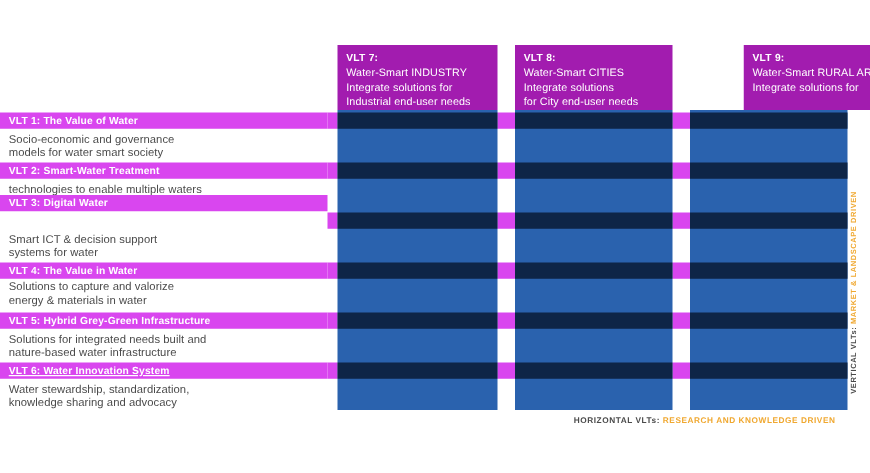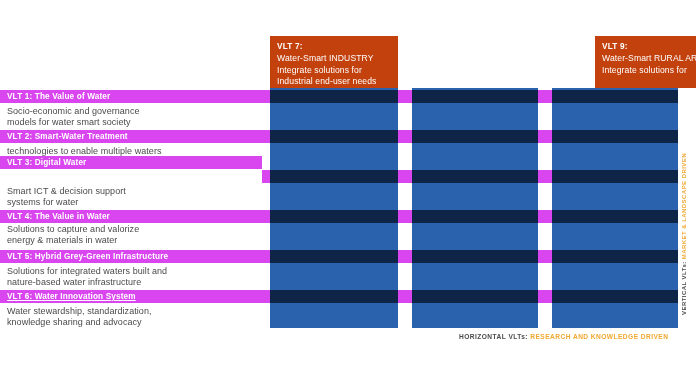--- a/index.html
+++ b/index.html
@@ -6,21 +6,21 @@
   body{
     width:696px;height:378px;position:relative;overflow:hidden;
     font-family:"Liberation Sans", sans-serif;
     color:#3b3b3b;
   }
   #stage{position:absolute;left:0;top:0;width:696px;height:378px;background:#fff;}
 
   
   .vcol{position:absolute;background:#2a62ae;}
   .vhead{
-    position:absolute;background:#c2410c;color:#ffffff;
+    position:absolute;background:#a21caf;color:#ffffff;
     box-sizing:border-box;padding:5px 6px 4px 7px;
     line-height:11.4px;font-size:8.6px;letter-spacing:.1px;
   }
   .vhead .vtitle{font-weight:bold;font-size:8.2px;letter-spacing:.2px;display:block;margin-bottom:1px;}
   .vhead .vline{display:block;white-space:nowrap;}
 
   
   .xband{position:absolute;background:#0e2547;}
 
   
@@ -58,20 +58,26 @@
   <div class="vcol" style="left:412px;top:88px;width:126px;height:240px;"></div>
   <div class="vcol" style="left:552px;top:88px;width:126px;height:240px;"></div>
 
   <div class="vhead" style="left:270px;top:36px;width:128px;height:52px;">
     <span class="vtitle">VLT 7:</span>
     <span class="vline">Water-Smart INDUSTRY</span>
     <span class="vline">Integrate solutions for</span>
     <span class="vline">Industrial end-user needs</span>
   </div>
 
+  <div class="vhead" style="left:412px;top:36px;width:126px;height:52px;">
+    <span class="vtitle">VLT 8:</span>
+    <span class="vline">Water-Smart CITIES</span>
+    <span class="vline">Integrate solutions</span>
+    <span class="vline">for City end-user needs</span>
+  </div>
 
   <div class="vhead" style="left:552px;top:36px;width:126px;height:52px;margin-left:43px;">
     <span class="vtitle">VLT 9:</span>
     <span class="vline">Water-Smart RURAL AREAS</span>
     <span class="vline">Integrate solutions for</span>
   </div>
 
   <div class="rowbar" style="top:90px;width:262px;"><span>VLT 1: The Value of Water</span></div>
   <div class="rowbody" style="top:106px;width:256px;">Socio-economic and governance
 models for water smart society</div>
@@ -82,21 +88,21 @@
 
   <div class="rowbar" style="top:156px;width:262px;"><span>VLT 3: Digital Water</span></div>
   <div class="rowbody" style="top:186px;width:256px;">Smart ICT &amp; decision support
 systems for water</div>
 
   <div class="rowbar" style="top:210px;width:262px;"><span>VLT 4: The Value in Water</span></div>
   <div class="rowbody" style="top:224px;width:256px;">Solutions to capture and valorize
 energy &amp; materials in water</div>
 
   <div class="rowbar" style="top:250px;width:262px;"><span>VLT 5: Hybrid Grey-Green Infrastructure</span></div>
-  <div class="rowbody" style="top:266px;width:256px;">Solutions for integrated waters built and
+  <div class="rowbody" style="top:266px;width:256px;">Solutions for integrated needs built and
 nature-based water infrastructure</div>
 
   <div class="rowbar" style="top:290px;width:262px;text-decoration:underline;"><span>VLT 6: Water Innovation System</span></div>
   <div class="rowbody" style="top:306px;width:256px;">Water stewardship, standardization,
 knowledge sharing and advocacy</div>
 
   <div class="rowbar" style="left:262px;top:90px;width:8px;"></div>
   <div class="rowbar" style="left:398px;top:90px;width:14px;"></div>
   <div class="rowbar" style="left:538px;top:90px;width:14px;"></div>
 

